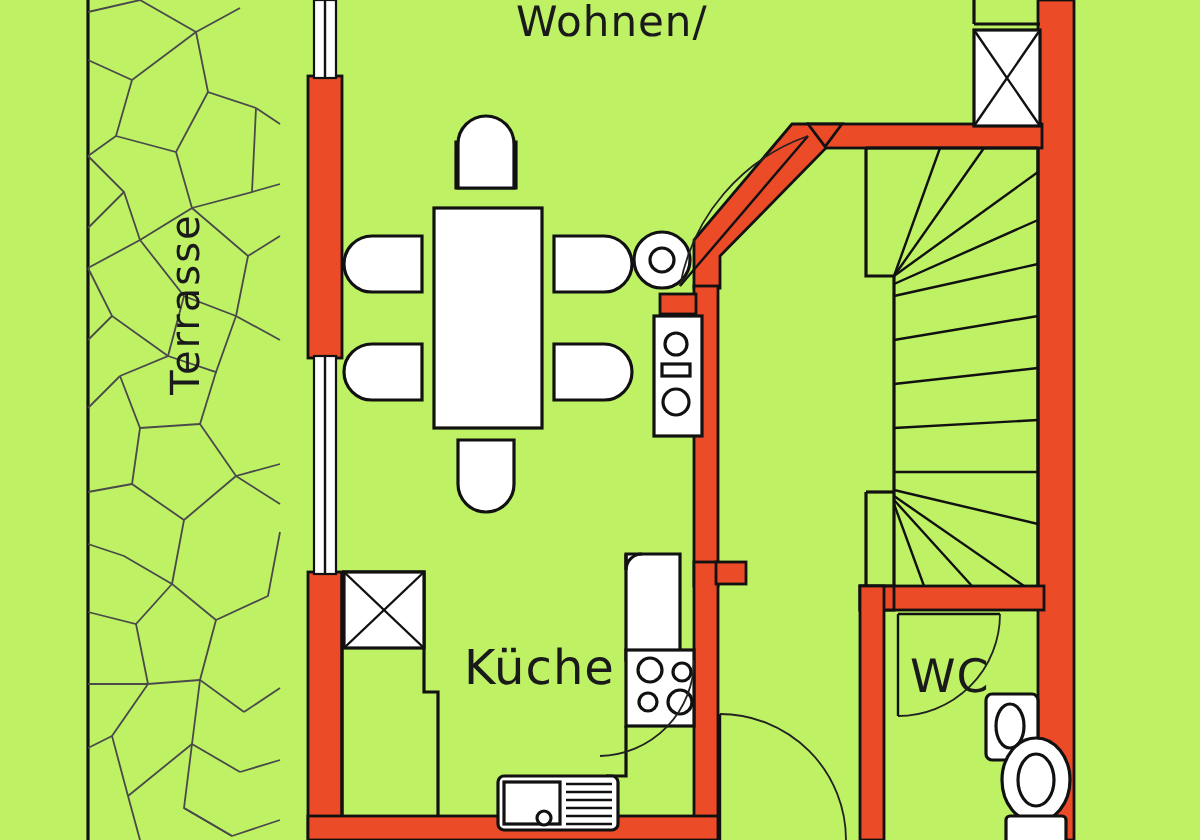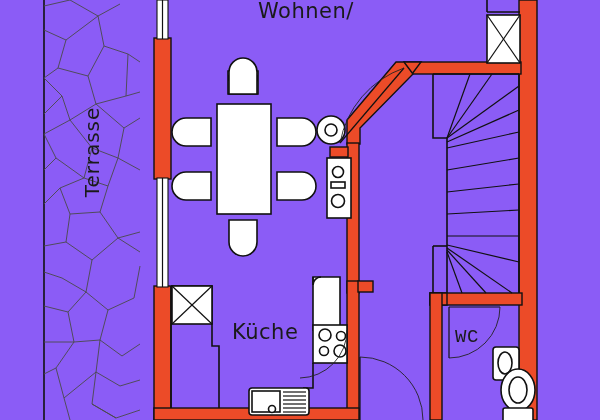--- a/index.html
+++ b/index.html
@@ -4,21 +4,21 @@
 <style>
   html, body {
     margin: 0;
     padding: 0;
     background: #ffffff;
   }
   #plan {
     position: relative;
     width: 600px;
     height: 420px;
-    background: #8b5cf6;
+    background: #bef264;
     font-family: "DejaVu Sans", sans-serif;
     overflow: hidden;
   }
   #plan svg {
     display: block;
   }
   .room-label {
     position: absolute;
     color: #1a1a1a;
     font-family: "DejaVu Sans", sans-serif;
@@ -37,29 +37,28 @@
     left: 47px;
     top: 140px;
     font-size: 20px;
     letter-spacing: 1px;
     transform: rotate(-90deg);
     transform-origin: 50% 50%;
   }
   #label-kueche {
     left: 232px;
     top: 320px;
-    font-size: 21px;
+    font-size: 24px;
     letter-spacing: 0.5px;
   }
   #label-wc {
     left: 455px;
     top: 326px;
-    font-size: 19px;
+    font-size: 23px;
     letter-spacing: 0.5px;
-    font-family: Liberation Mono, monospace;
   }
 </style>
 </head>
 <body>
 
 <div id="plan">
 
   <svg width="600" height="420" viewBox="0 0 600 420" shape-rendering="geometricPrecision">
 
     <defs>

